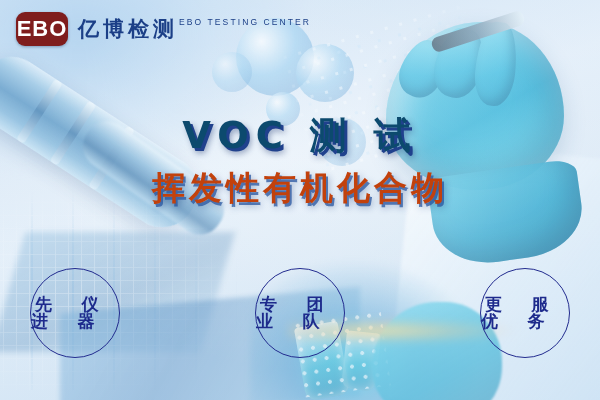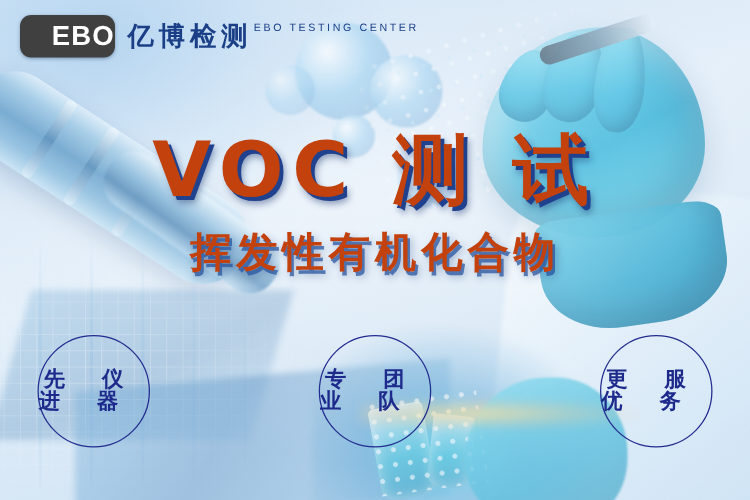--- a/index.html
+++ b/index.html
@@ -247,27 +247,27 @@
   
   .logo {
     position: absolute;
     left: 16px;
     top: 12px;
     display: flex;
     align-items: center;
     gap: 10px;
   }
   .logo-mark {
-    width: 76px;
+    width: 52px;
     height: 34px;
-    background: #404040;
+    background: #7f1d1d;
     border-radius: 9px;
     display: flex;
     align-items: center;
-    justify-content: flex-end;
+    justify-content: center;
     box-shadow: 0 1px 3px rgba(10,35,80,0.35);
   }
   .logo-mark-text {
     color: #ffffff;
     font-size: 22px;
     font-weight: bold;
     letter-spacing: 1px;
     line-height: 1;
     font-family: "Liberation Sans", "DejaVu Sans", sans-serif;
   }
@@ -289,26 +289,26 @@
   }
 
   
   .headline-wrap {
     position: absolute;
     left: 0; right: 0;
     top: 104px;
     text-align: center;
   }
   .headline {
-    color: #c2410c;
-    font-size: 61px;
+    color: #0c4a6e;
+    font-size: 37px;
     font-weight: bold;
     letter-spacing: 7px;
     line-height: 1.08;
-    margin: 0;
+    margin: 12px;
     text-shadow:
       3px 3px 0 #20418d,
       4px 5px 6px rgba(20,45,105,0.45);
     font-family: "DejaVu Sans", "Liberation Sans", sans-serif;
   }
   .subhead {
     color: #c2410c;
     font-size: 33px;
     font-weight: bold;
     letter-spacing: 4px;

